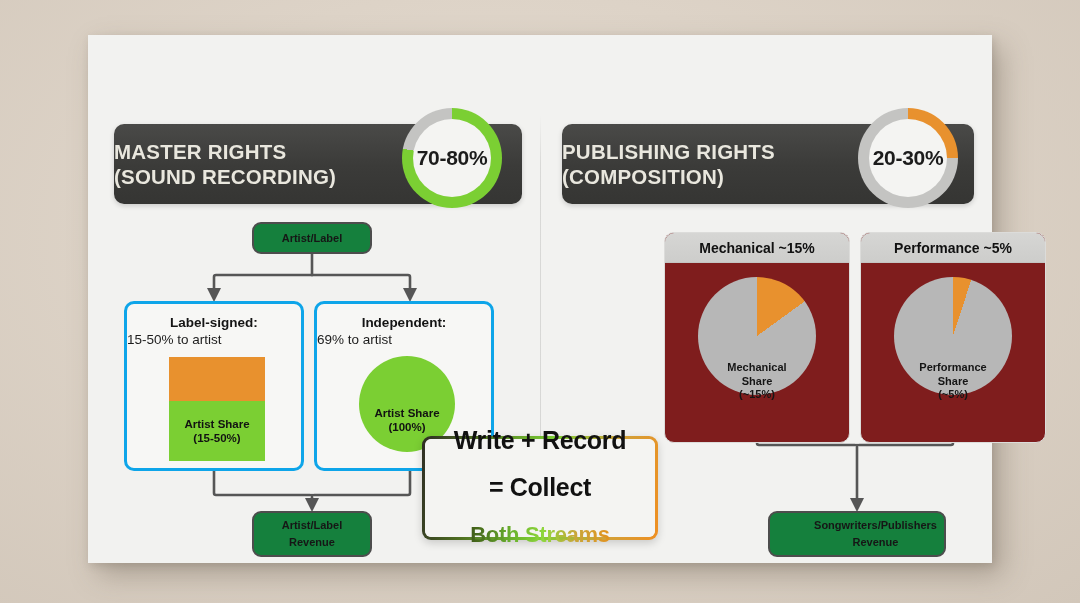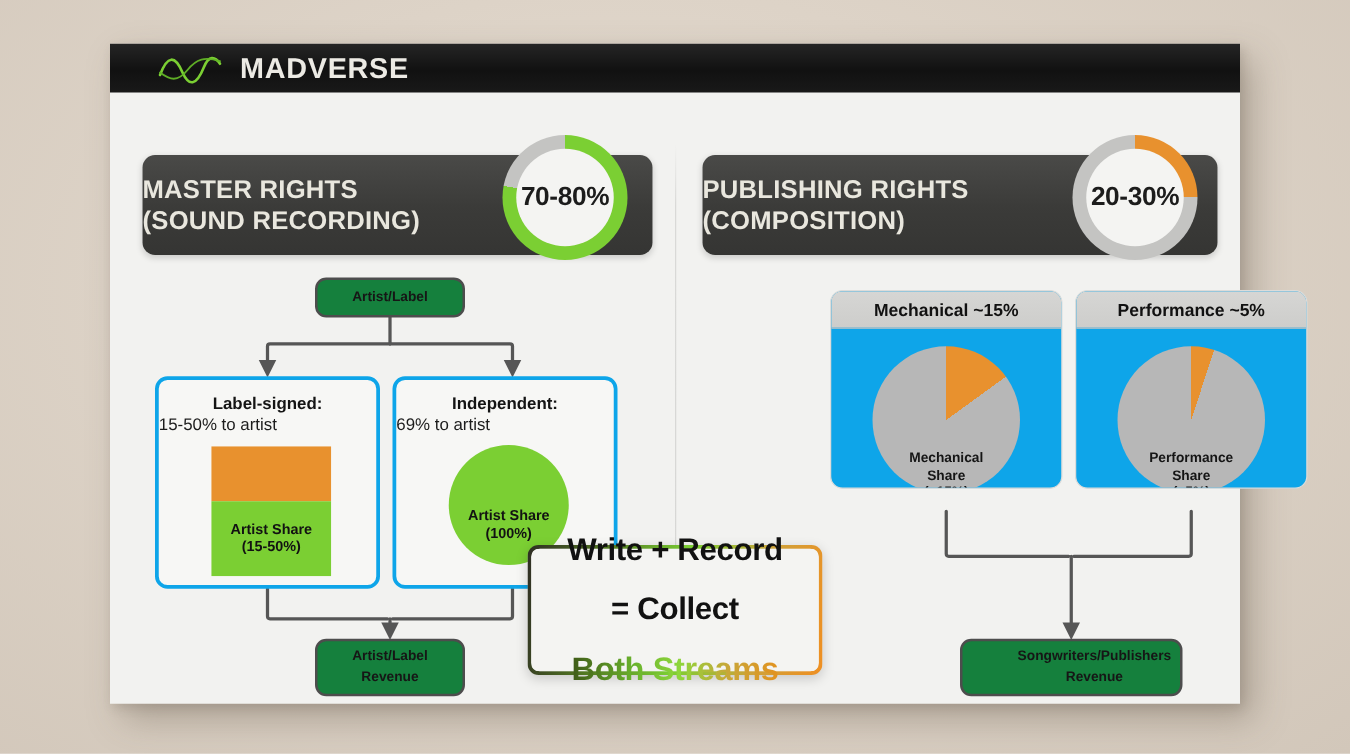--- a/index.html
+++ b/index.html
@@ -192,22 +192,22 @@
     font-size: 11.5px;
     font-weight: bold;
     line-height: 14px;
     text-align: center;
   }
 
   
   .piecard {
     position: absolute;
     top: 158px;
-    width: 186px; height: 159px;
-    background: #0ea5e9;
+    width: 186px; height: 211px;
+    background: #7f1d1d;
     border: 1px solid #dcdcda;
     border-radius: 10px;
     overflow: hidden;
   }
   #piecard-mechanical { left: 124px; }
   #piecard-performance{ left: 320px; }
   .piecard .pc-head {
     height: 30px;
     background: linear-gradient(180deg,#d6d6d4 0%, #cdcdcb 100%);
     border-bottom: 1px solid #c4c4c2;
@@ -262,46 +262,39 @@
     gap: 18px;
   }
   #callout .l1, #callout .l2 {
     font-size: 25px;
     font-weight: bold;
     color: #111;
     line-height: 29px;
     letter-spacing: -.3px;
   }
   #callout .l3 {
-    font-size: 26px;
+    font-size: 22px;
     font-weight: bold;
     line-height: 30px;
     letter-spacing: -.3px;
     background: linear-gradient(90deg,#3f5a18 0%, #69b22c 30%, #8ed63c 52%, #c9a639 76%, #e2921f 100%);
     -webkit-background-clip: text;
     background-clip: text;
     color: transparent;
     -webkit-text-fill-color: transparent;
   }
 
   
   .conn { position: absolute; left: 0; top: 0; overflow: visible; }
 </style>
 </head>
 <body>
 
 <div id="card">
 
-  <div id="brandbar">
-    <svg id="logo-mark" viewBox="0 0 52 26">
-      <path d="M2 18 C8 2, 14 2, 20 16 C25 27, 31 27, 37 12 C41 2, 46 3, 50 9" fill="none" stroke="#7bcf33" stroke-width="2.1" stroke-linecap="round"></path>
-      <path d="M2 16 C10 22, 16 24, 24 14 C31 5, 38 3, 50 7" fill="none" stroke="#63b527" stroke-width="1.5" stroke-linecap="round" opacity=".95"></path>
-    </svg>
-    <span id="brand-name">MADVERSE</span>
-  </div>
 
   <div id="divider"></div>
 
   <div class="panel" id="panel-master">
 
     <div class="sect-head" id="head-master">
       <div class="txt">
         <div>MASTER RIGHTS</div>
         <div class="sub">(SOUND RECORDING)</div>
       </div>

